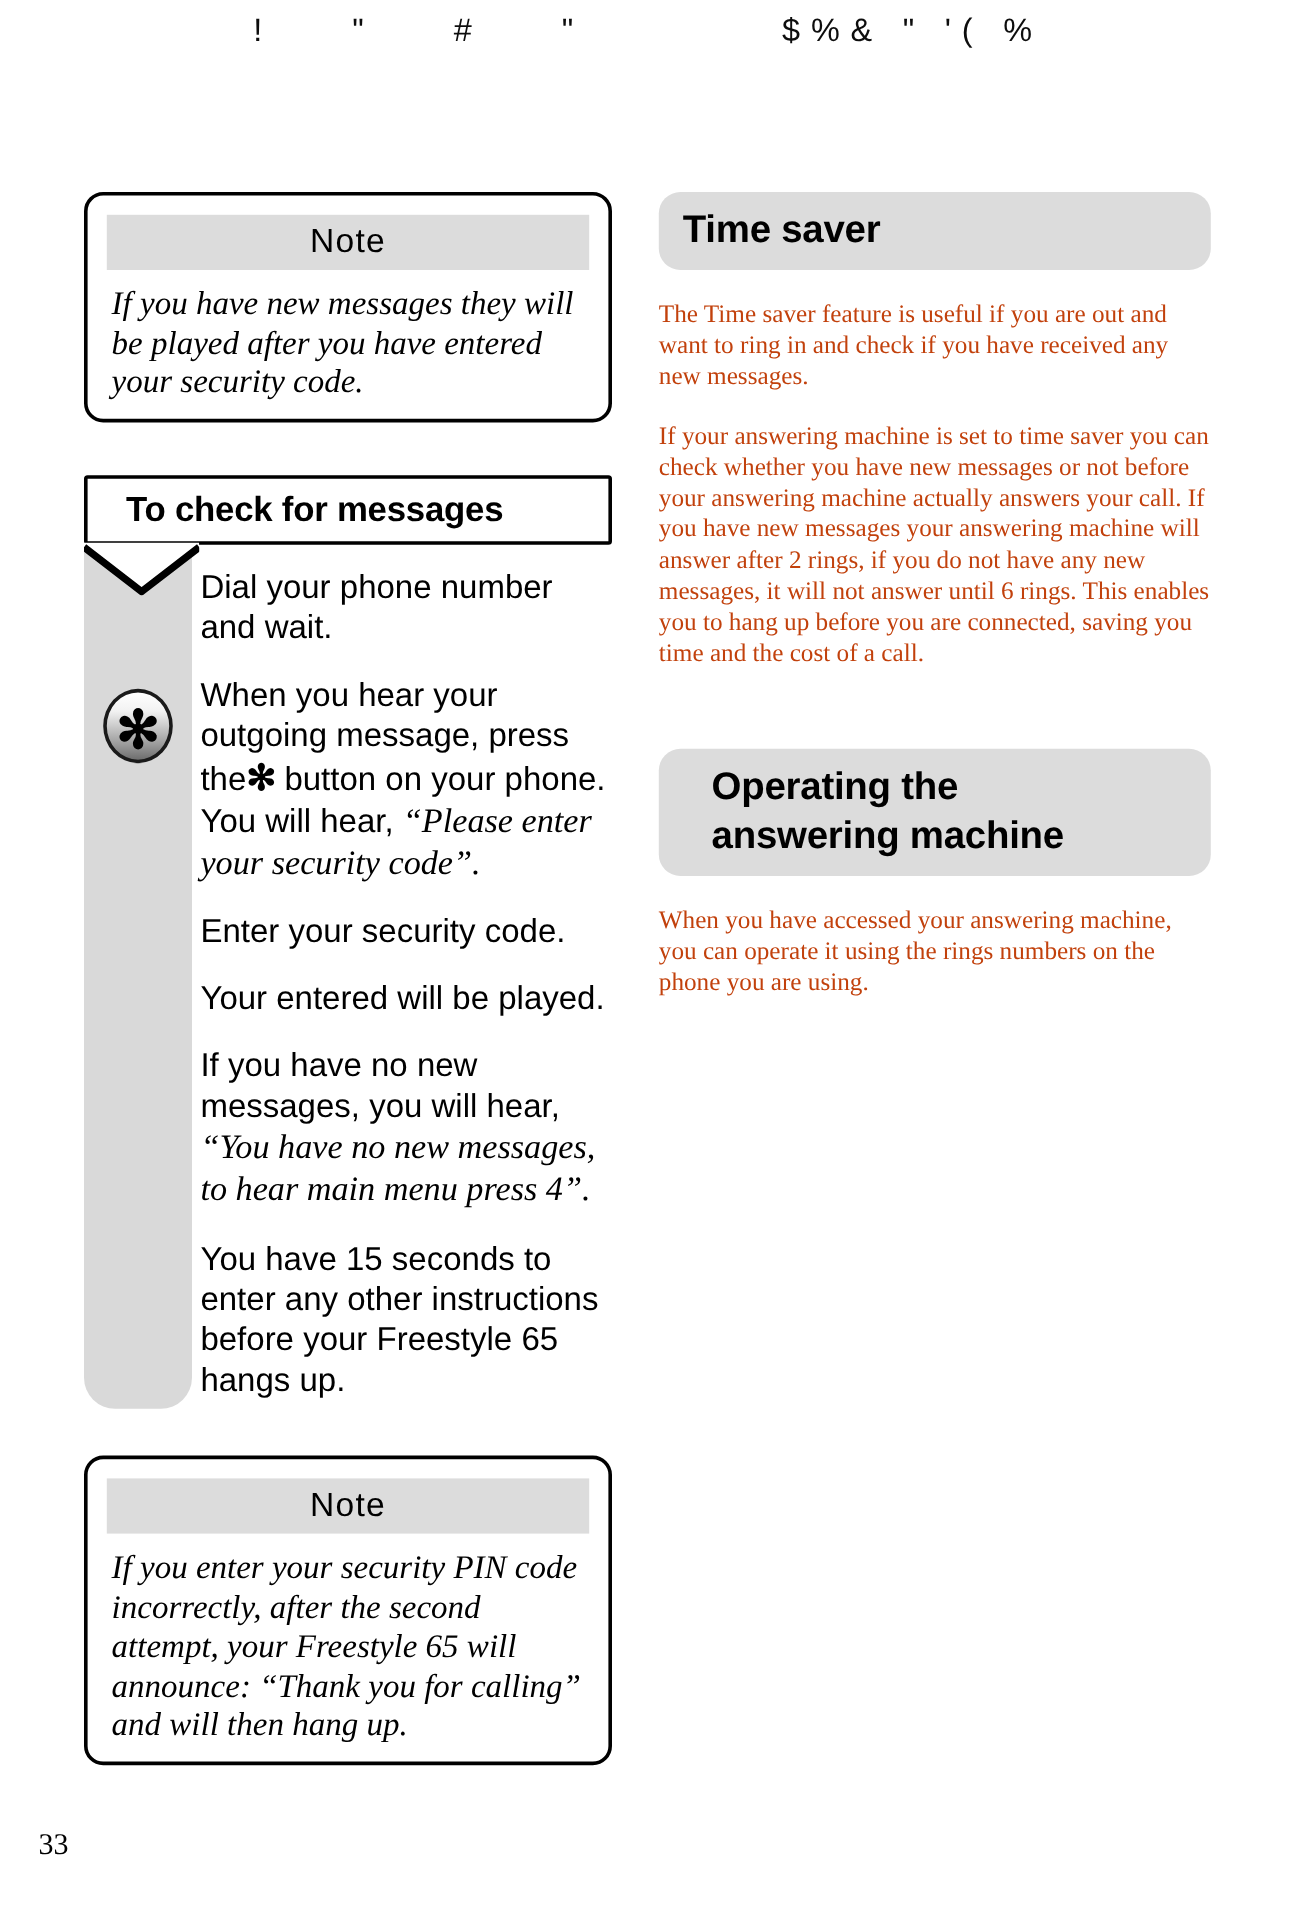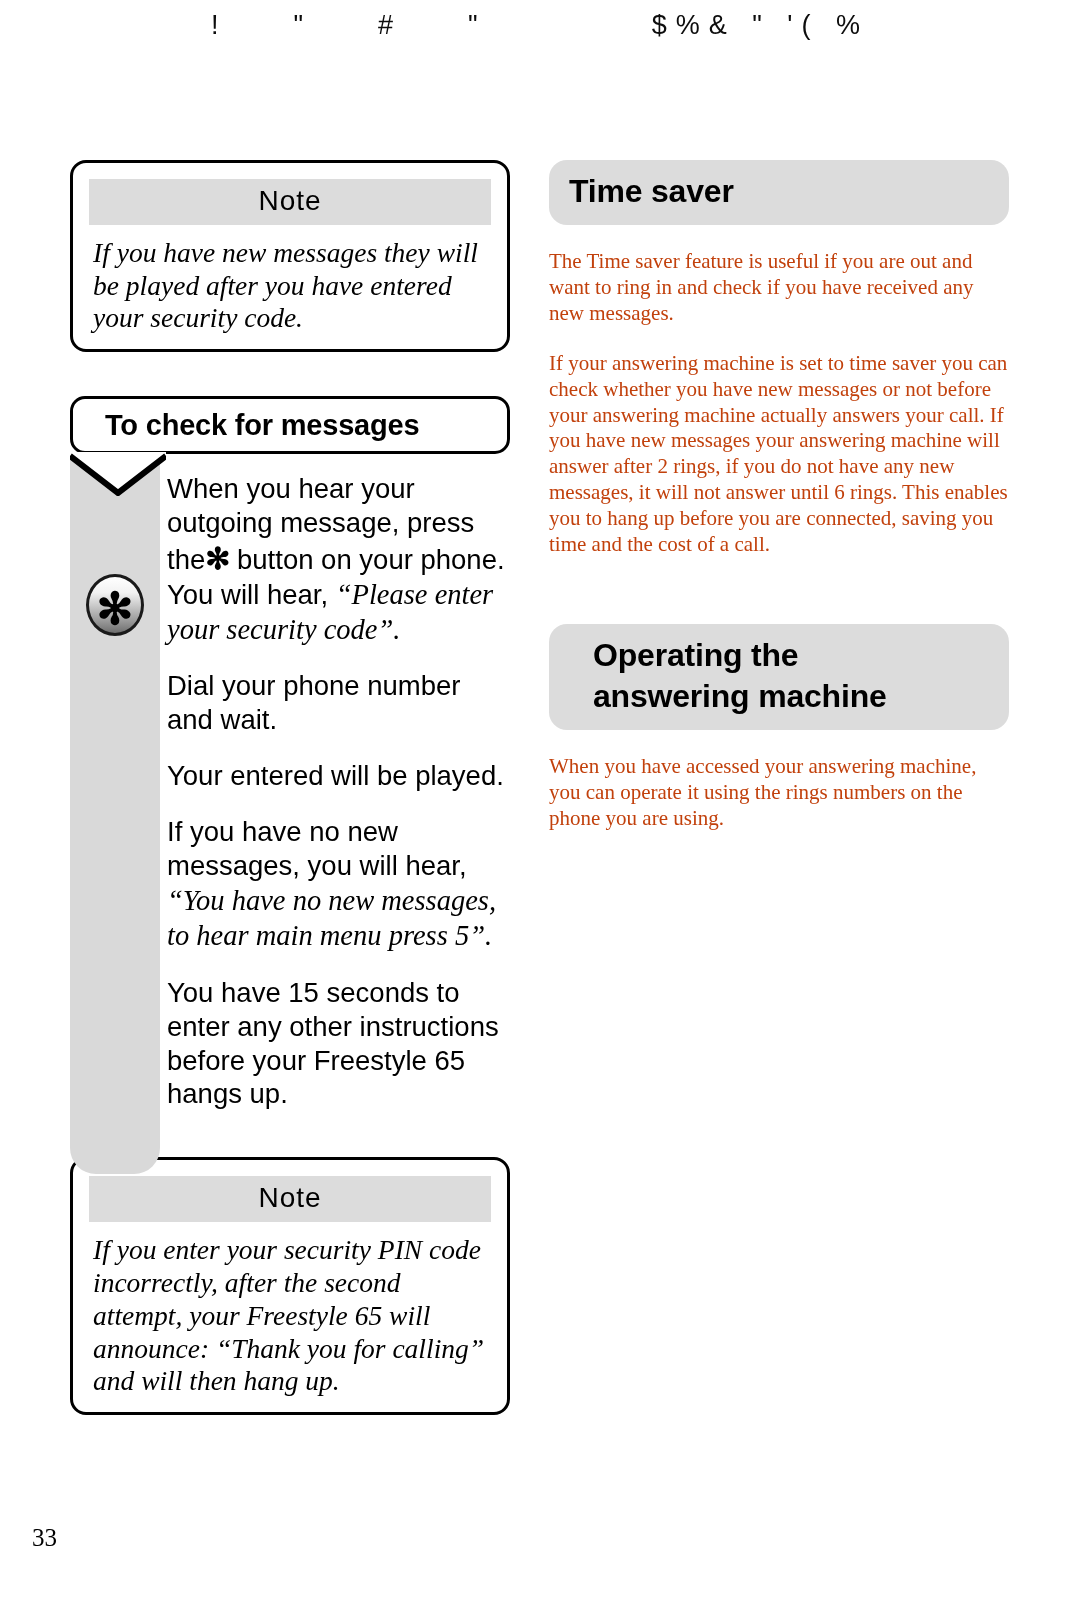--- a/index.html
+++ b/index.html
@@ -71,21 +71,21 @@
     color: #000;
   }
 
   
   .bubble-wrap {
     position: relative;
     margin-top: 44px;
   }
   .bubble {
     border: 3.5px solid #000000;
-    border-radius: 15px;
+    border-radius: 3px;
     background: #ffffff;
     height: 58px;
     display: flex;
     align-items: center;
     padding: 0 0 0 32px;
     box-sizing: border-box;
     position: relative;
     z-index: 3;
   }
   .bubble-label {
@@ -230,35 +230,38 @@
 
   <div class="steps-area">
     <div class="grey-bar"></div>
 
     <div class="star-badge">
       <span>✻</span>
     </div>
 
     <div class="steps">
       <p class="step-p">
+        <span>Dial your phone number and wait.</span>
+      </p>
+
+      <p class="step-p">
         <span>When you hear your outgoing message, press the</span><span class="inline-star">✻</span><span> button on your phone. You will hear, </span><span class="q">“Please enter your security code”.</span>
       </p>
 
       <p class="step-p">
-        <span>Dial your phone number and wait.</span>
-      </p>
-
+        <span>Enter your security code.</span>
+      </p>
 
 
       <p class="step-p">
         <span>Your entered will be played.</span>
       </p>
 
       <p class="step-p">
-        <span>If you have no new messages, you will hear, </span><span class="q">“You have no new messages, to hear main menu press 5”.</span>
+        <span>If you have no new messages, you will hear, </span><span class="q">“You have no new messages, to hear main menu press 4”.</span>
       </p>
 
       <p class="step-p">
         <span>You have 15 seconds to enter any other instructions before your Freestyle 65 hangs up.</span>
       </p>
     </div>
   </div>
 
   <div class="note-bottom-wrap">
     <div class="note-box">

